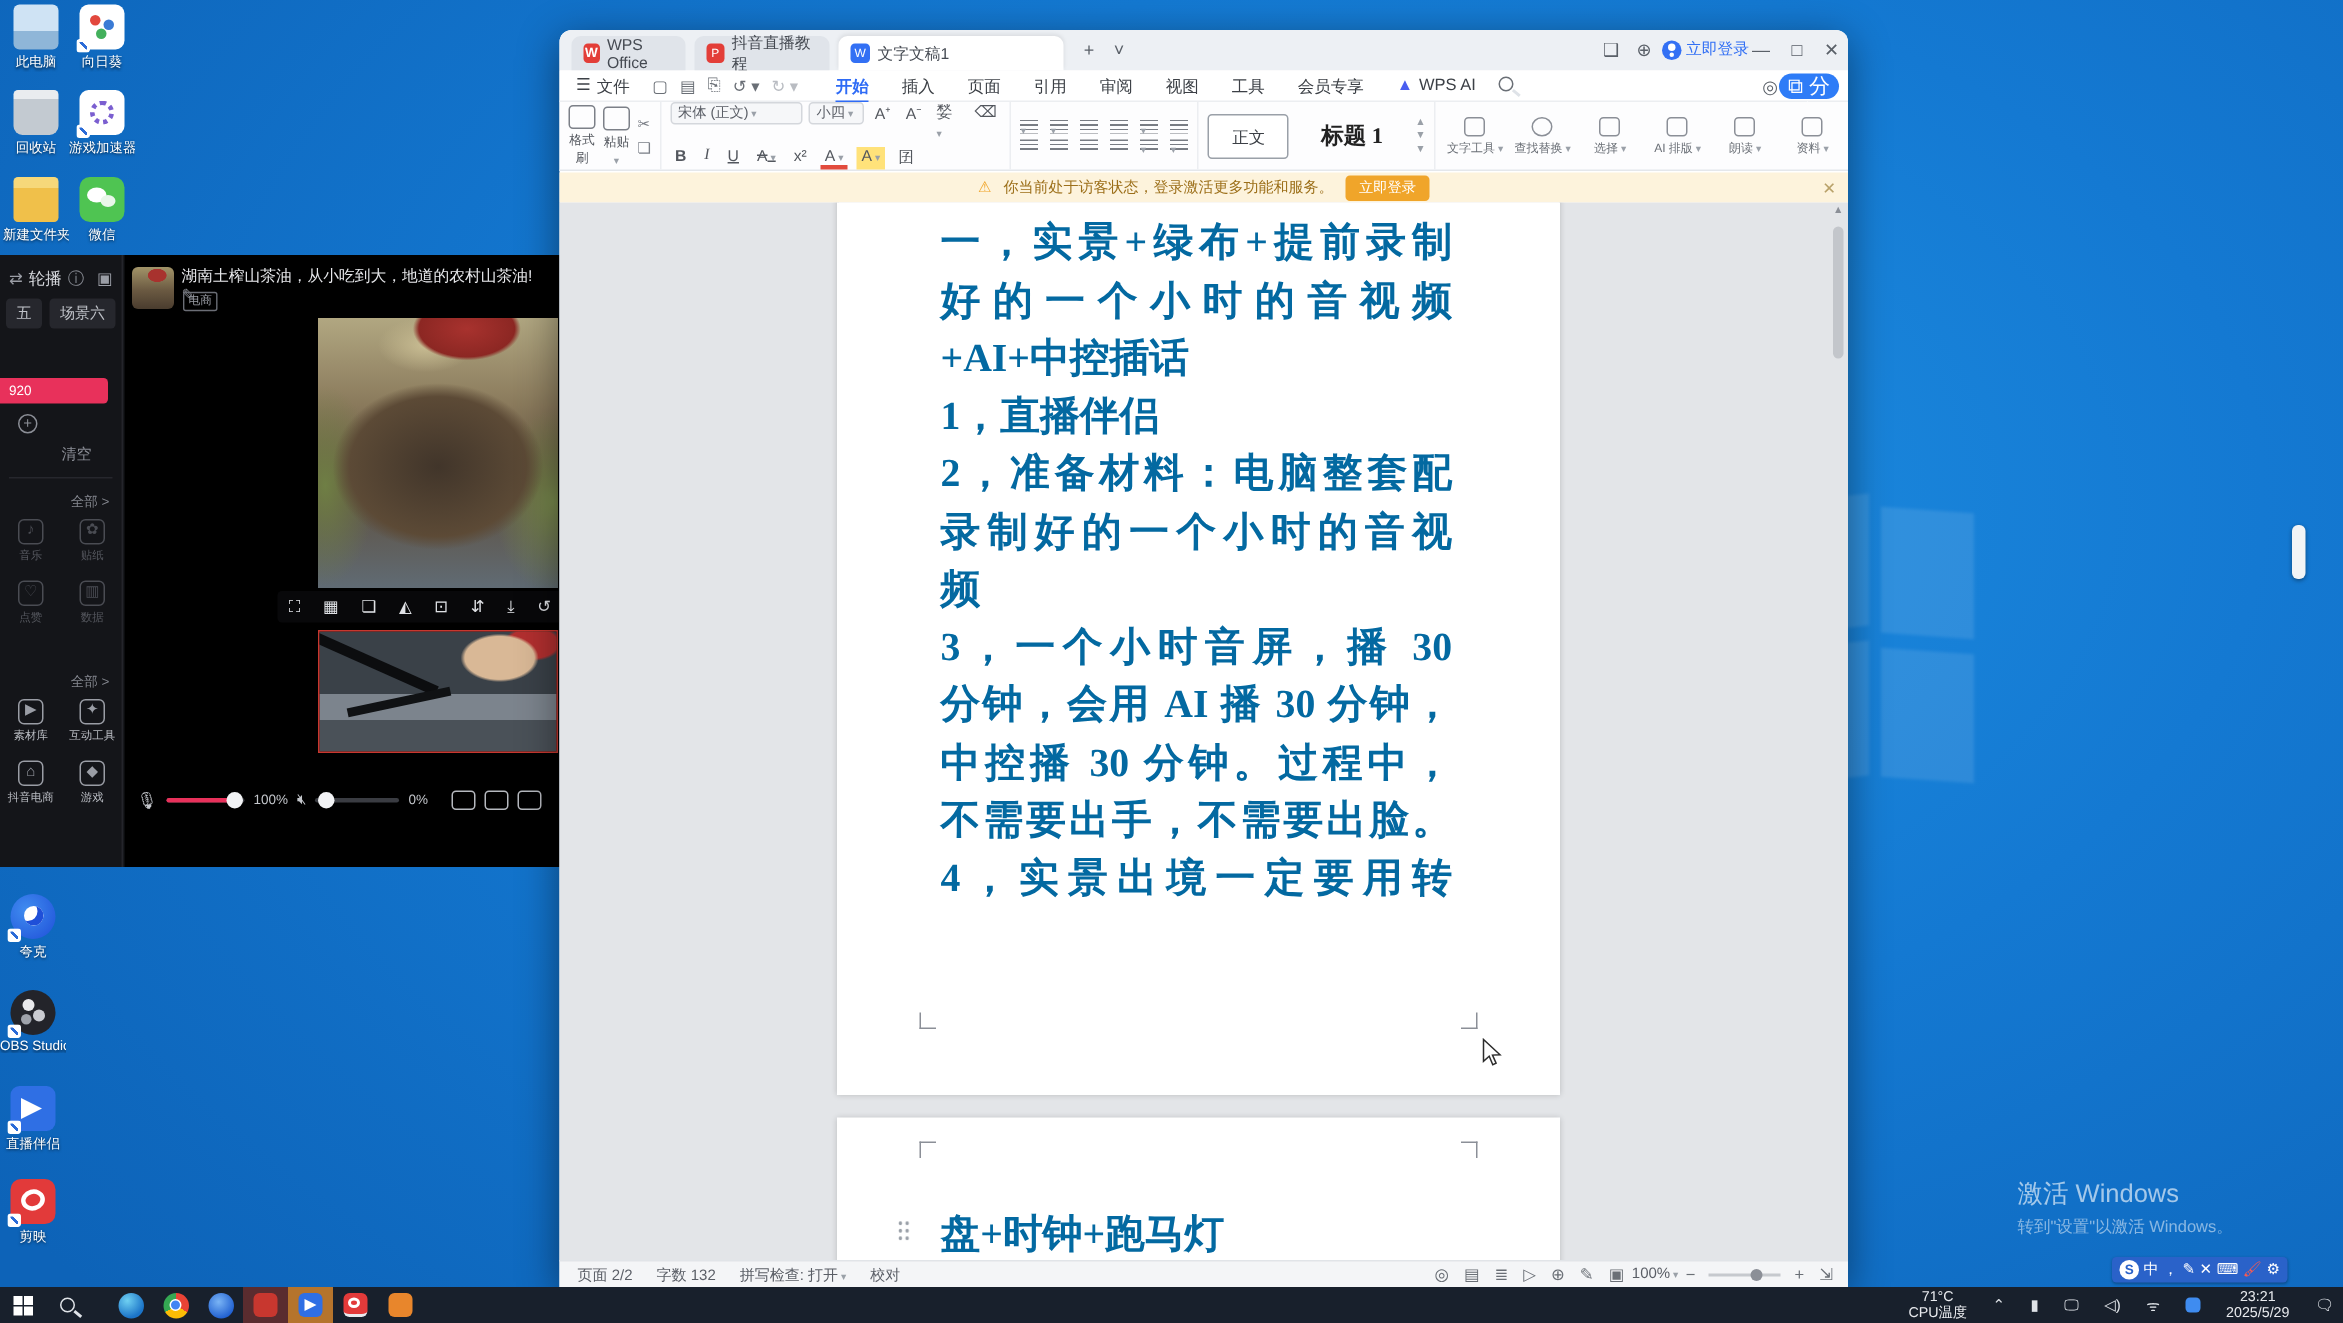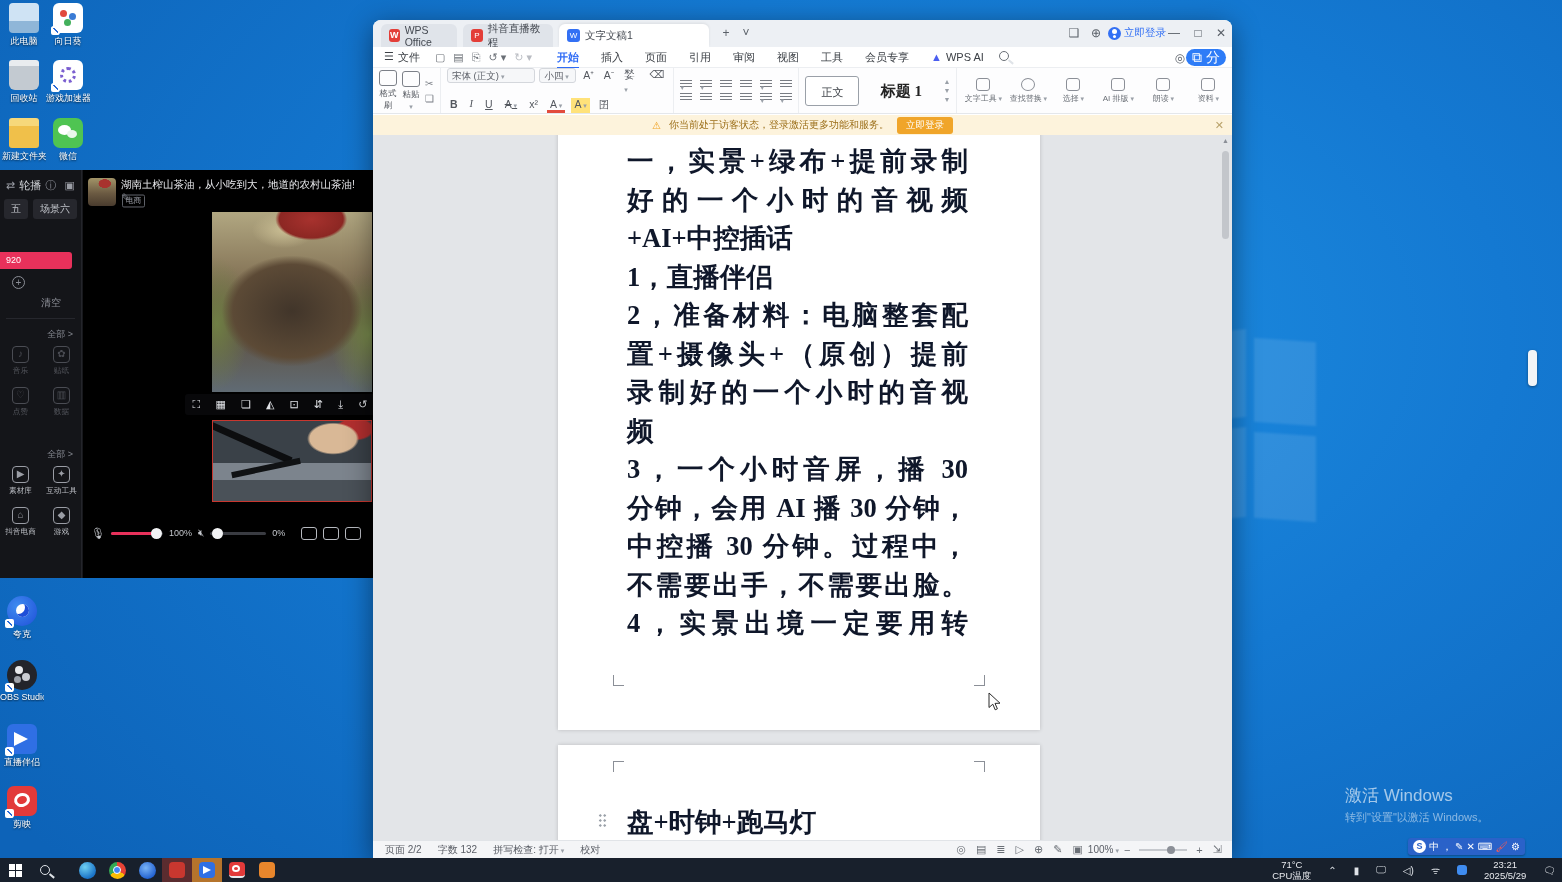--- a/index.html
+++ b/index.html
@@ -91,21 +91,21 @@
   .styleh{width:74px;height:34px;text-align:center;line-height:34px;font-size:15px;font-family:"Liberation Serif",serif;font-weight:bold;color:#222;}
   .lblbtn{text-align:center;color:#6a6f76;font-size:8px;width:40px;}
   .lblbtn .bico{width:14px;height:13px;margin:0 auto 2px;border:1.2px solid #8b8f97;border-radius:3px;}
   .ddl:after{content:" ▾";font-size:7px;color:#9aa0a8;}
   .notice{position:absolute;left:0;top:95px;right:0;height:20px;background:#fdf3dc;display:flex;align-items:center;justify-content:center;gap:8px;font-size:10px;color:#9c6f19;}
   .noticebtn{background:#f0a52a;color:#fff;border-radius:3px;padding:2px 9px;font-size:9.5px;}
   .noticex{position:absolute;right:8px;color:#b9a26a;font-size:11px;}
   .canvas{position:absolute;left:0;top:115px;right:0;bottom:18px;background:#e3e5e8;overflow:hidden;}
   .page{position:absolute;left:185px;width:482px;background:#fff;box-shadow:0 0 4px rgba(0,0,0,.18);}
   .docline{position:relative;width:341px;margin-left:69px;height:38.5px;line-height:38.5px;
-    font-family:"Liberation Serif","DejaVu Serif",serif;font-weight:bold;font-size:26.5px;color:#0f172a;
+    font-family:"Liberation Serif","DejaVu Serif",serif;font-weight:bold;font-size:26.5px;color:#0369a1;
     text-align:justify;text-align-last:justify;white-space:nowrap;overflow:visible;}
   .docline.nj{text-align-last:left;}
   .cm{position:absolute;width:11px;height:11px;}
   .draghandle{position:absolute;width:9px;height:15px;background-image:radial-gradient(circle,#9aa0a8 1px,transparent 1.4px);background-size:4.5px 5px;}
   .vscroll{position:absolute;right:2px;top:2px;width:9px;bottom:2px;}
   .vthumb{position:absolute;left:1px;top:14px;width:7px;height:88px;background:#c3c6cb;border-radius:4px;}
   .statusbar{position:absolute;left:0;bottom:0;right:0;height:18px;background:#f4f5f7;border-top:1px solid #e1e4e8;
     display:flex;align-items:center;font-size:10px;color:#5a5e66;}
   .sic{color:#6a6f76;font-size:11px;padding:0 5px;}
   .zoomslider{position:relative;width:48px;height:2px;background:#c6c9ce;margin:0 4px;}
@@ -442,21 +442,20 @@
 
     <div class="canvas">
 
       <div class="page" style="top:-40px;height:635px;">
         <div style="padding-top:47px;">
           <div class="docline">一，实景+绿布+提前录制</div>
           <div class="docline">好的一个小时的音视频</div>
           <div class="docline nj">+AI+中控插话</div>
           <div class="docline nj">1，直播伴侣</div>
           <div class="docline">2，准备材料：电脑整套配</div>
-          <div class="docline">置+摄像头+（原创）提前</div>
           <div class="docline">录制好的一个小时的音视</div>
           <div class="docline nj">频</div>
           <div class="docline">3，一个小时音屏，播 30</div>
           <div class="docline">分钟，会用 AI 播 30 分钟，</div>
           <div class="docline">中控播 30 分钟。过程中，</div>
           <div class="docline">不需要出手，不需要出脸。</div>
           <div class="docline">4，实景出境一定要用转</div>
         </div>
         <div class="cm" style="left:55px;top:580px;border-left:1px solid #8b8f97;border-bottom:1px solid #8b8f97;"></div>
         <div class="cm" style="left:416px;top:580px;border-right:1px solid #8b8f97;border-bottom:1px solid #8b8f97;"></div>

